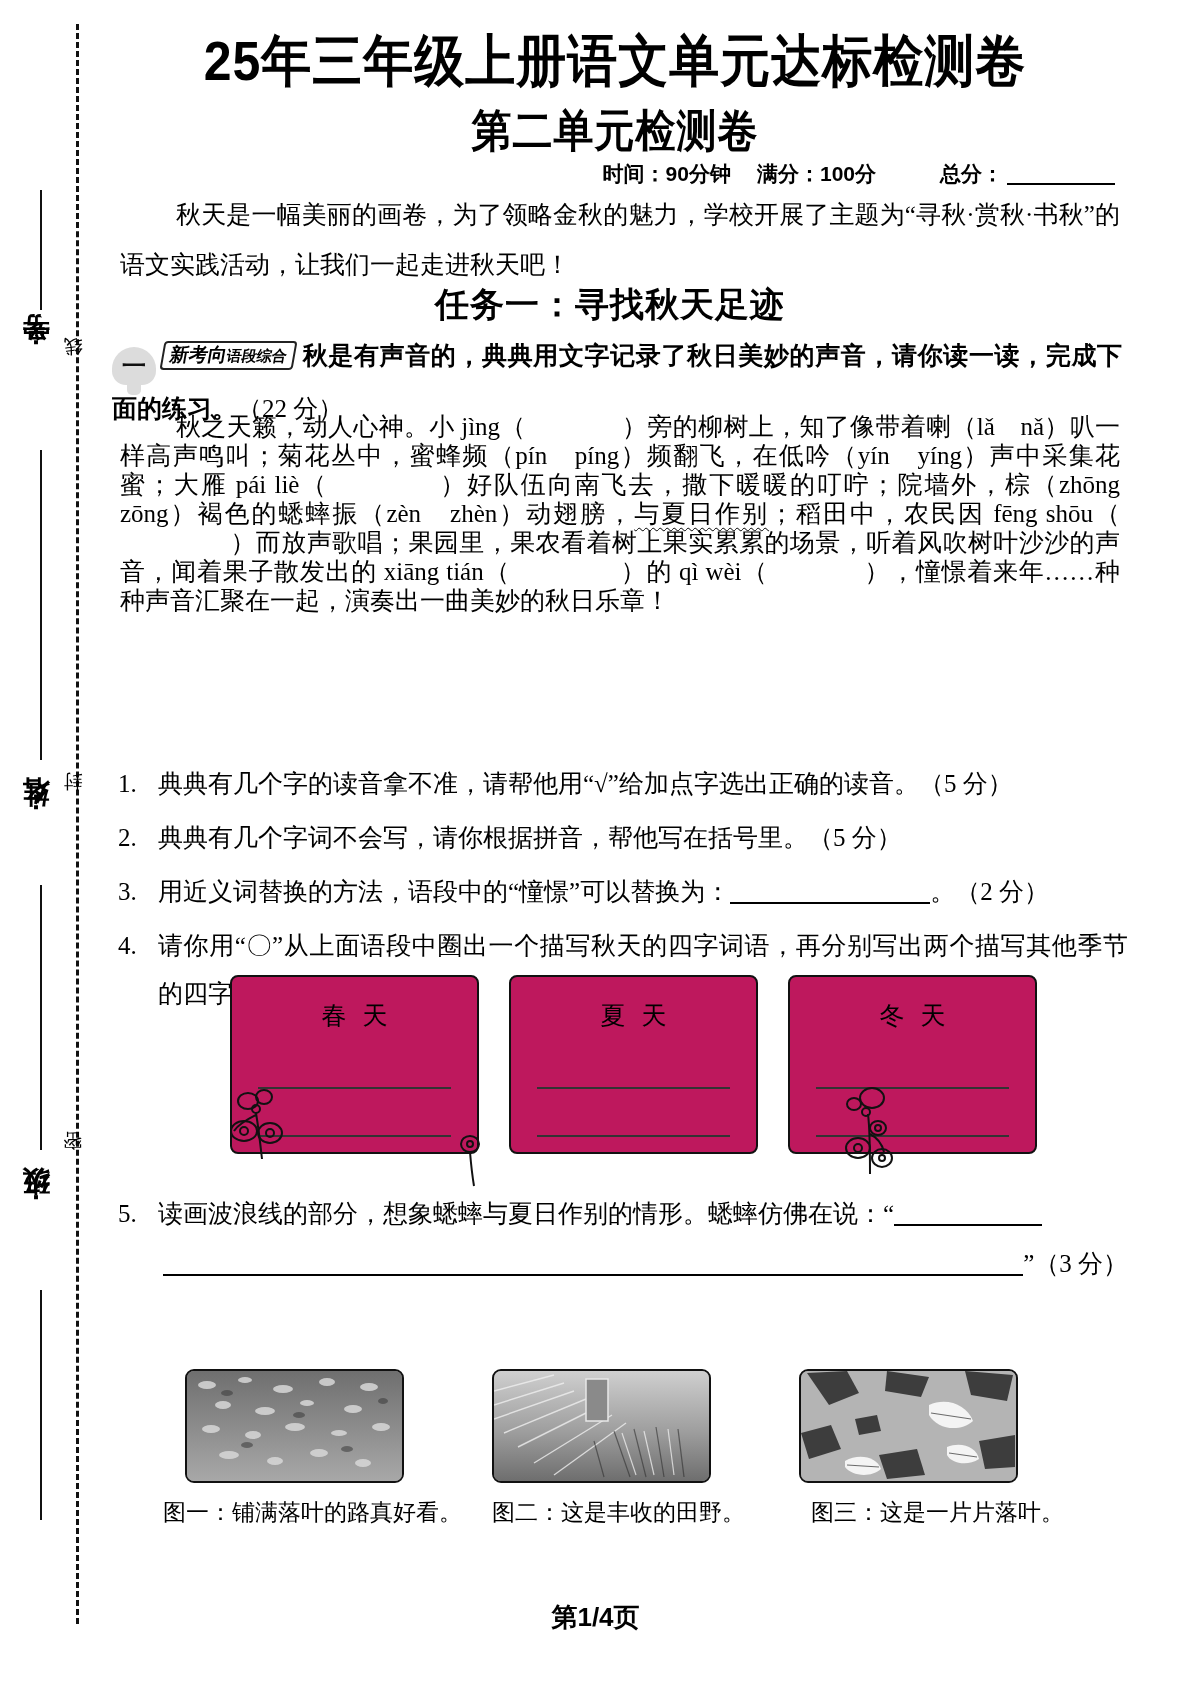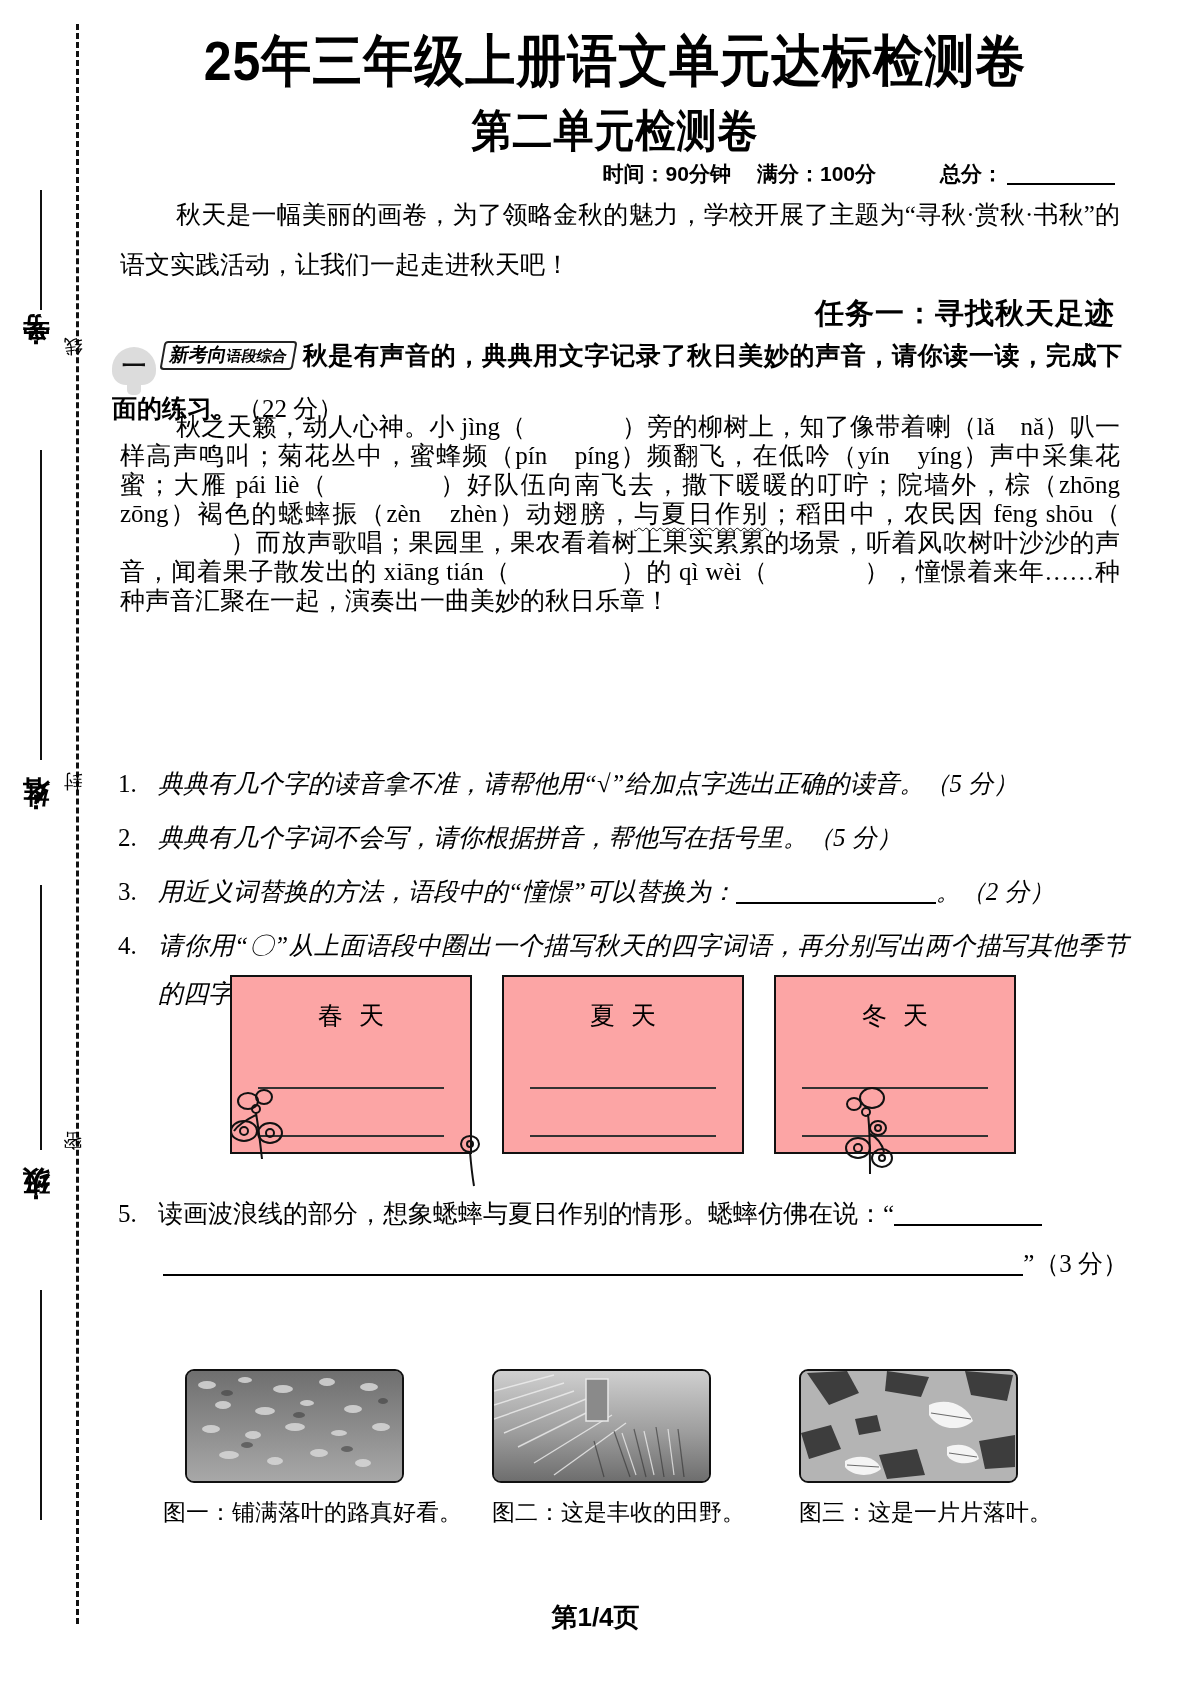--- a/index.html
+++ b/index.html
@@ -63,23 +63,23 @@
   .meta-total{display:inline-flex;align-items:center;}
   .score-blank{display:inline-block;width:108px;border-bottom:2px solid #000;height:20px;margin-left:4px;}
 
   
   .intro{
     position:absolute;left:120px;top:190px;width:1000px;
     font-size:25px;line-height:50px;text-align:justify;text-indent:56px;
     font-family:"Liberation Serif","DejaVu Serif",serif;
   }
   .task-head{
-    position:absolute;left:105px;top:294px;width:1010px;text-align:right;
-    font-family:"Liberation Sans","DejaVu Sans",sans-serif;
-    font-weight:bold;font-size:29px;letter-spacing:1px;
+    position:absolute;left:105px;top:282px;width:1010px;text-align:center;
+    font-family:"Liberation Sans","DejaVu Sans",sans-serif;
+    font-weight:bold;font-size:34px;letter-spacing:1px;
   }
 
   
   .num-badge{
     display:inline-block;width:44px;height:38px;
     background:#dcdcdc;border-radius:22px 22px 14px 14px;
     position:relative;vertical-align:-10px;margin-right:6px;
     font-family:"Liberation Sans","DejaVu Sans",sans-serif;
     font-weight:bold;font-size:24px;color:#111;text-align:center;line-height:38px;
   }
@@ -113,28 +113,28 @@
   .wavy{
     text-decoration:underline;
     text-decoration-style:wavy;
     text-underline-offset:5px;
     text-decoration-thickness:1px;
   }
 
   .qlist{position:absolute;left:118px;top:760px;width:1010px;font-size:25px;}
   .qitem{display:flex;margin-bottom:6px;line-height:48px;}
   .qnum{width:40px;flex:0 0 40px;}
-  .qtext{flex:1;text-align:justify;font-style:italic;}
+  .qtext{flex:1;text-align:justify;}
   .blank-line{display:inline-block;border-bottom:2px solid #000;height:22px;vertical-align:-4px;}
 
   
   .boxes{position:absolute;left:230px;top:975px;display:flex;gap:30px;}
   .sbox{
-    width:238px;height:175px;border:2px solid #111;border-radius:0;
-    position:relative;background:#fca5a5;
+    width:238px;height:175px;border:2px solid #111;border-radius:8px;
+    position:relative;background:#be185d;padding-left:7px;
   }
   .sbox .stitle{
     position:absolute;top:22px;left:0;right:0;text-align:center;
     font-size:25px;letter-spacing:16px;text-indent:16px;
   }
   .sbox .ln{position:absolute;left:26px;right:26px;border-bottom:2px solid #333;}
   .sbox .ln1{top:110px;}
   .sbox .ln2{top:158px;}
 
   .deco{position:absolute;pointer-events:none;}
@@ -152,21 +152,21 @@
   .sec2 .pts{font-family:"Liberation Serif",serif;font-weight:normal;}
 
   .photos{position:absolute;left:185px;top:1369px;display:flex;gap:92px;}
   .photo-wrap{width:215px;}
   .photo{
     width:215px;height:110px;border:2px solid #111;border-radius:9px;overflow:hidden;
     position:relative;background:#9a9a9a;
   }
   .cap{margin-top:14px;text-align:center;font-size:23px;white-space:nowrap;}
   .cap-1{margin-left:-22px;}
-  .cap-3{}
+  .cap-3{margin-left:12px;}
 
   .footer{
     position:absolute;left:0;top:1600px;width:1191px;text-align:center;
     font-family:"Liberation Sans","DejaVu Sans",sans-serif;
     font-weight:bold;font-size:26px;
   }
 </style>
 </head>
 <body>
 

